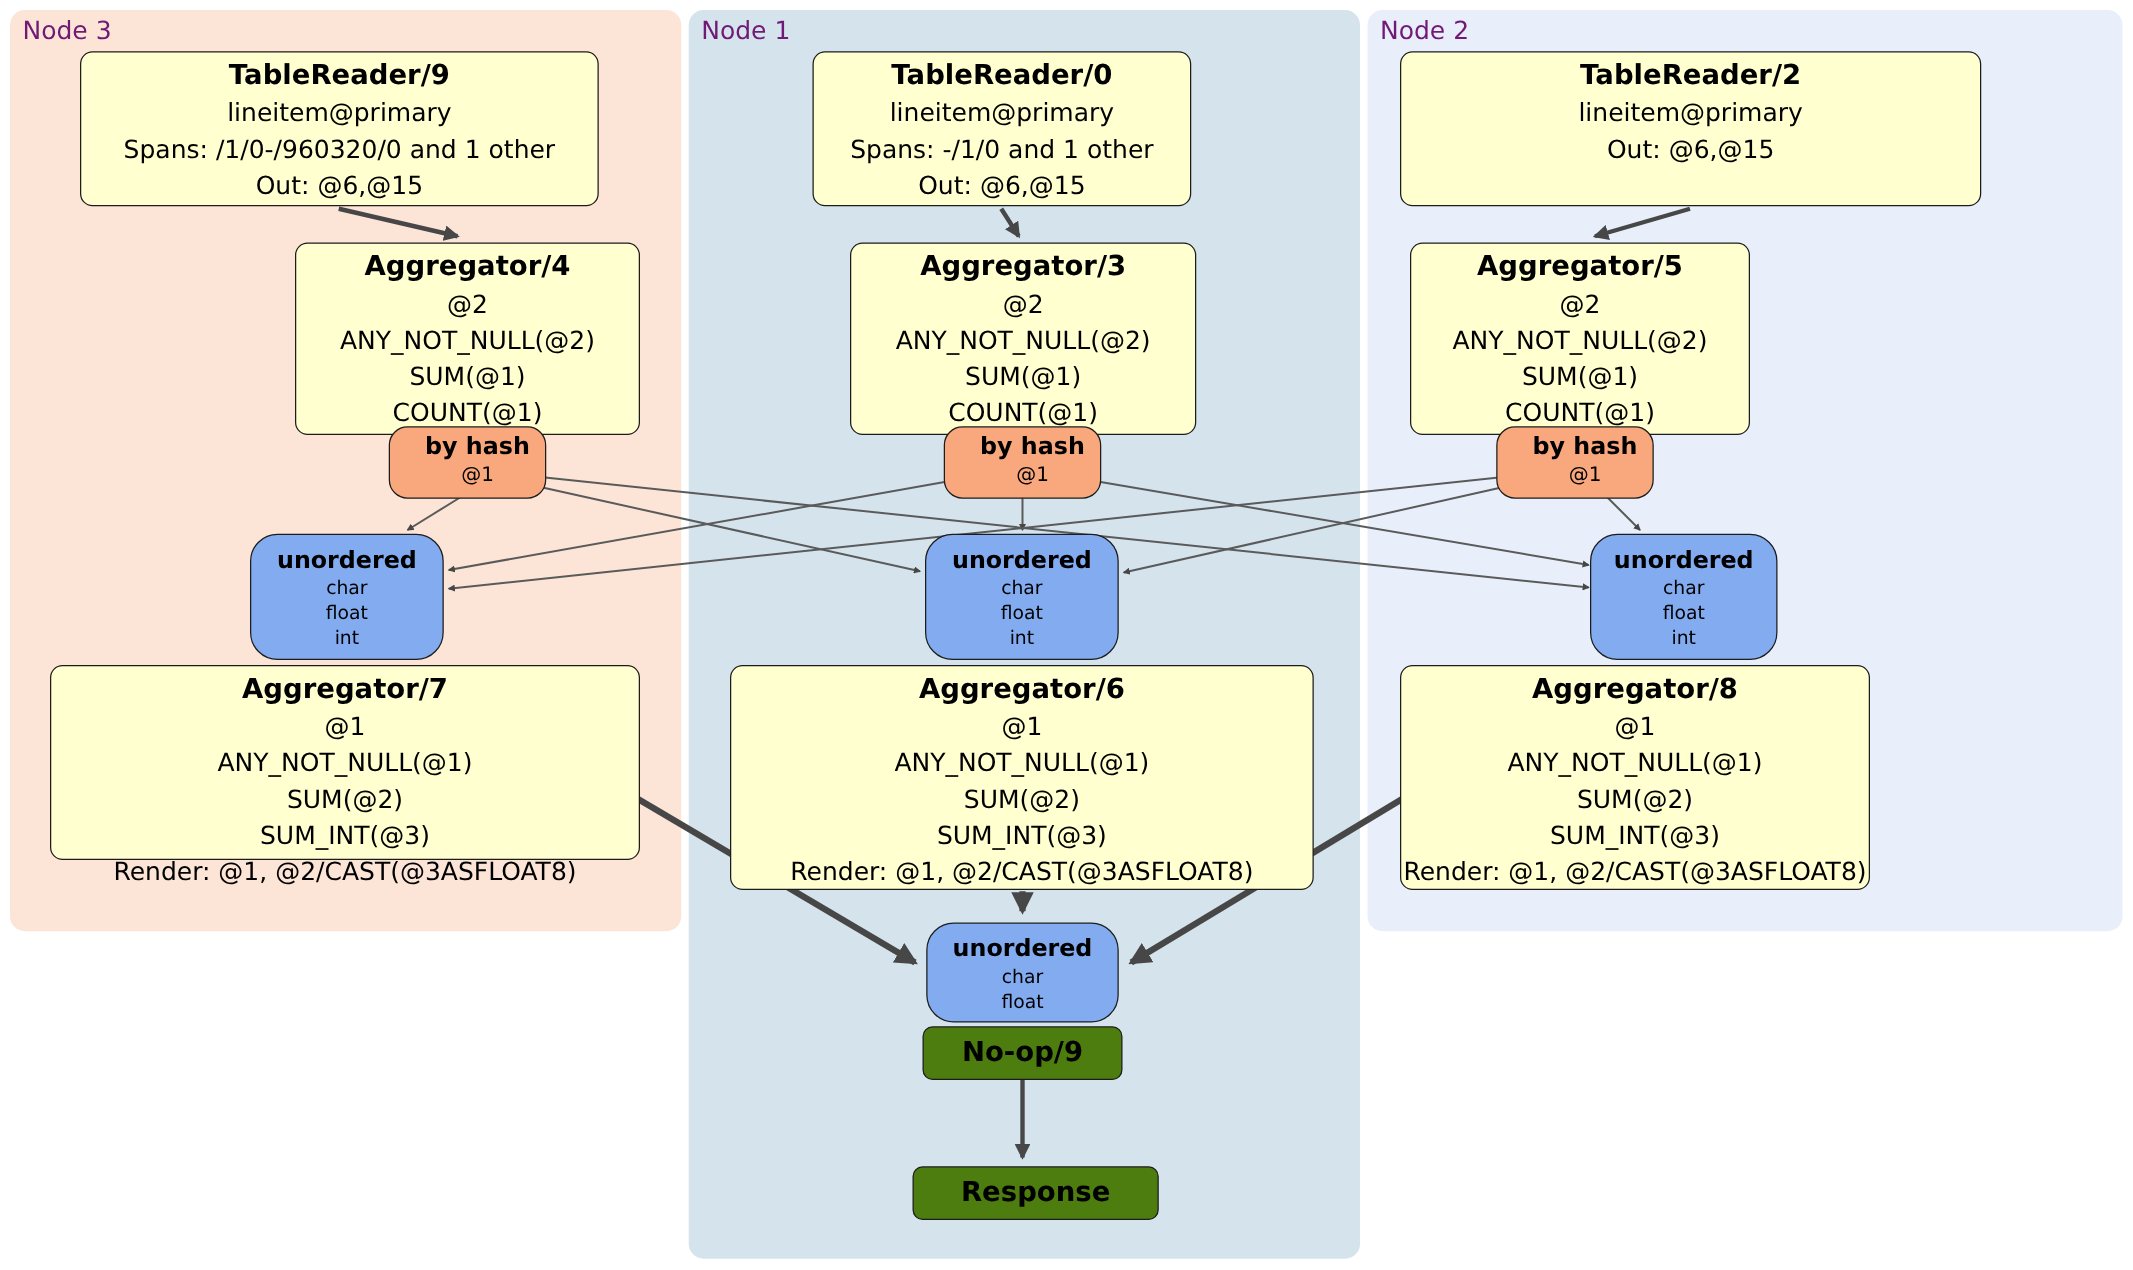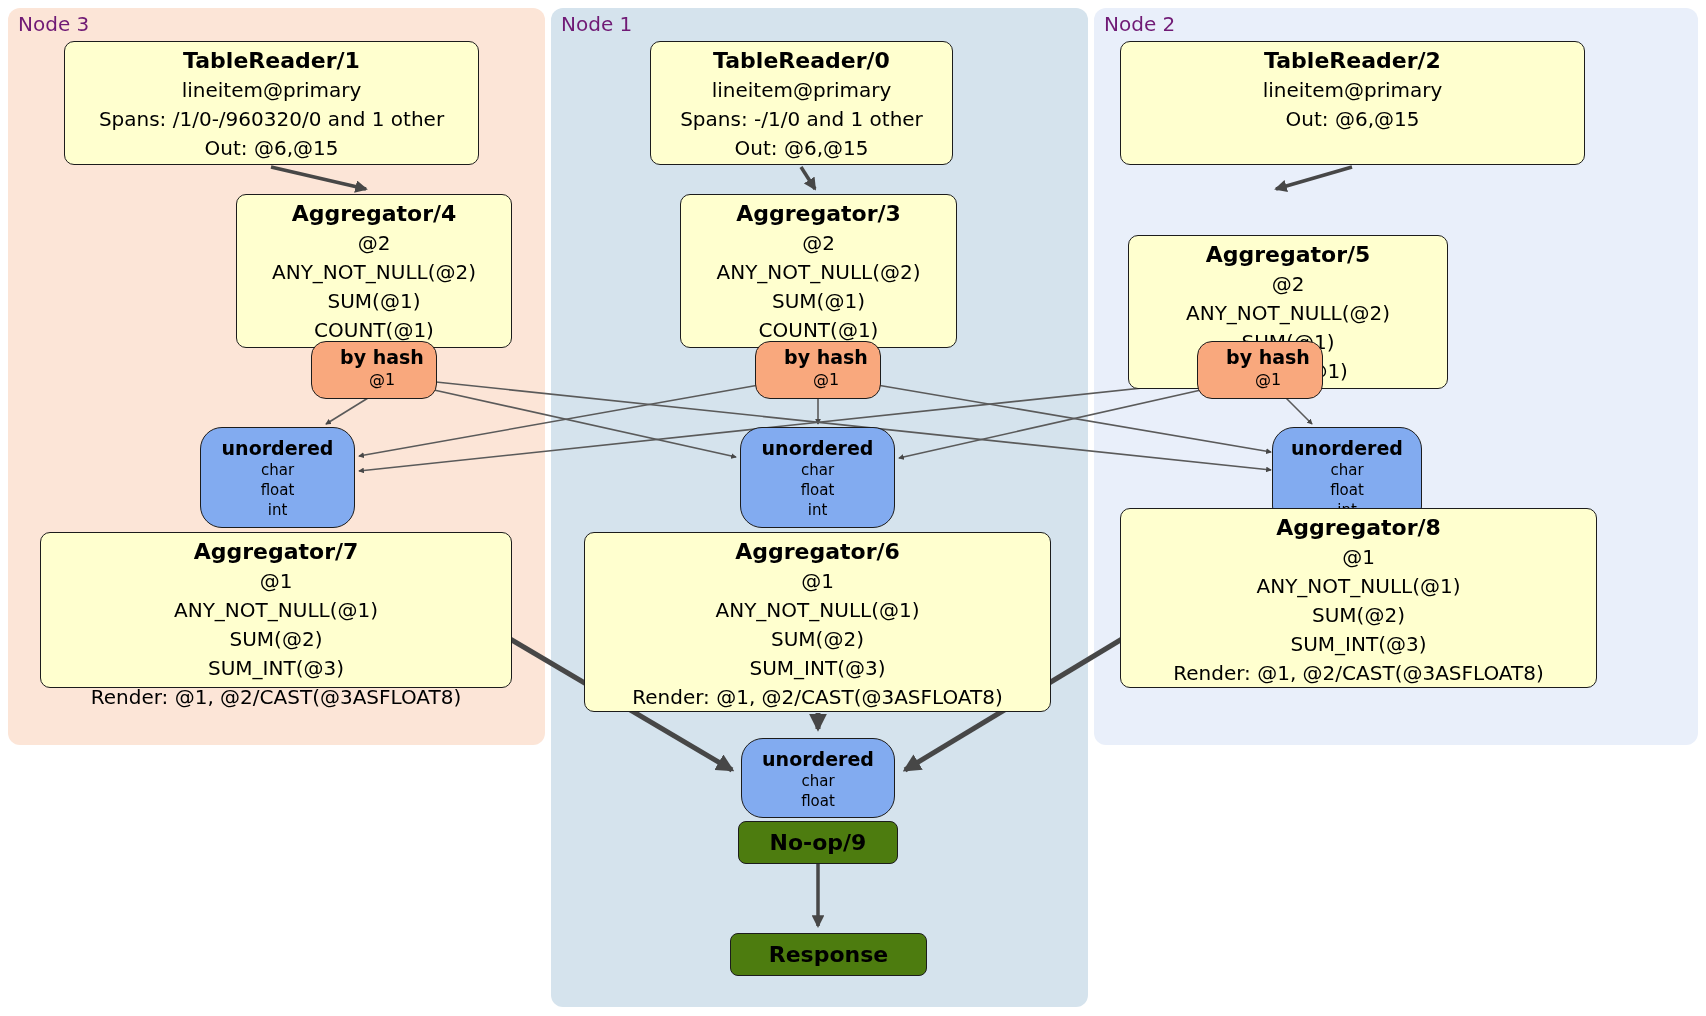--- a/index.html
+++ b/index.html
@@ -74,21 +74,21 @@
     <line class="thin" x1="1284" y1="396" x2="1312" y2="424" marker-end="url(#ah)"></line>
 
     <line class="thick" x1="505" y1="636" x2="732" y2="770" marker-end="url(#ah)"></line>
     <line class="thick" x1="818" y1="713" x2="818" y2="729" marker-end="url(#ah)"></line>
     <line class="thick" x1="1127" y1="636" x2="905" y2="770" marker-end="url(#ah)"></line>
 
     <line class="med" x1="818" y1="864" x2="818" y2="926" marker-end="url(#ah)"></line>
   </svg>
 
   <div class="proc" style="left:64px;top:41px;width:415px;height:124px;">
-    <div class="proc-title">TableReader/1</div>
+    <div class="proc-title">TableReader/9</div>
     <div class="proc-line">lineitem@primary</div>
     <div class="proc-line">Spans: /1/0-/960320/0 and 1 other</div>
     <div class="proc-line">Out: @6,@15</div>
   </div>
   <div class="proc" style="left:650px;top:41px;width:303px;height:124px;">
     <div class="proc-title">TableReader/0</div>
     <div class="proc-line">lineitem@primary</div>
     <div class="proc-line">Spans: -/1/0 and 1 other</div>
     <div class="proc-line">Out: @6,@15</div>
   </div>
@@ -105,21 +105,21 @@
     <div class="proc-line">SUM(@1)</div>
     <div class="proc-line">COUNT(@1)</div>
   </div>
   <div class="proc" style="left:680px;top:194px;width:277px;height:154px;">
     <div class="proc-title">Aggregator/3</div>
     <div class="proc-line">@2</div>
     <div class="proc-line">ANY_NOT_NULL(@2)</div>
     <div class="proc-line">SUM(@1)</div>
     <div class="proc-line">COUNT(@1)</div>
   </div>
-  <div class="proc" style="left:1128px;top:194px;width:320px;height:154px;margin-top:41px;">
+  <div class="proc" style="left:1128px;top:194px;width:272px;height:154px;">
     <div class="proc-title">Aggregator/5</div>
     <div class="proc-line">@2</div>
     <div class="proc-line">ANY_NOT_NULL(@2)</div>
     <div class="proc-line">SUM(@1)</div>
     <div class="proc-line">COUNT(@1)</div>
   </div>
 
   <div class="router" style="left:311px;top:341px;width:126px;height:58px;">
     <div class="router-title">by hash</div>
     <div class="router-sub">@1</div>
@@ -161,21 +161,21 @@
     <div class="proc-line">Render: @1, @2/CAST(@3ASFLOAT8)</div>
   </div>
   <div class="proc" style="left:584px;top:532px;width:467px;height:180px;">
     <div class="proc-title">Aggregator/6</div>
     <div class="proc-line">@1</div>
     <div class="proc-line">ANY_NOT_NULL(@1)</div>
     <div class="proc-line">SUM(@2)</div>
     <div class="proc-line">SUM_INT(@3)</div>
     <div class="proc-line">Render: @1, @2/CAST(@3ASFLOAT8)</div>
   </div>
-  <div class="proc" style="left:1120px;top:508px;width:477px;height:180px;">
+  <div class="proc" style="left:1120px;top:532px;width:376px;height:180px;">
     <div class="proc-title">Aggregator/8</div>
     <div class="proc-line">@1</div>
     <div class="proc-line">ANY_NOT_NULL(@1)</div>
     <div class="proc-line">SUM(@2)</div>
     <div class="proc-line">SUM_INT(@3)</div>
     <div class="proc-line">Render: @1, @2/CAST(@3ASFLOAT8)</div>
   </div>
 
   <div class="sync" style="left:741px;top:738px;width:154px;height:80px;">
     <div class="sync-title">unordered</div>

